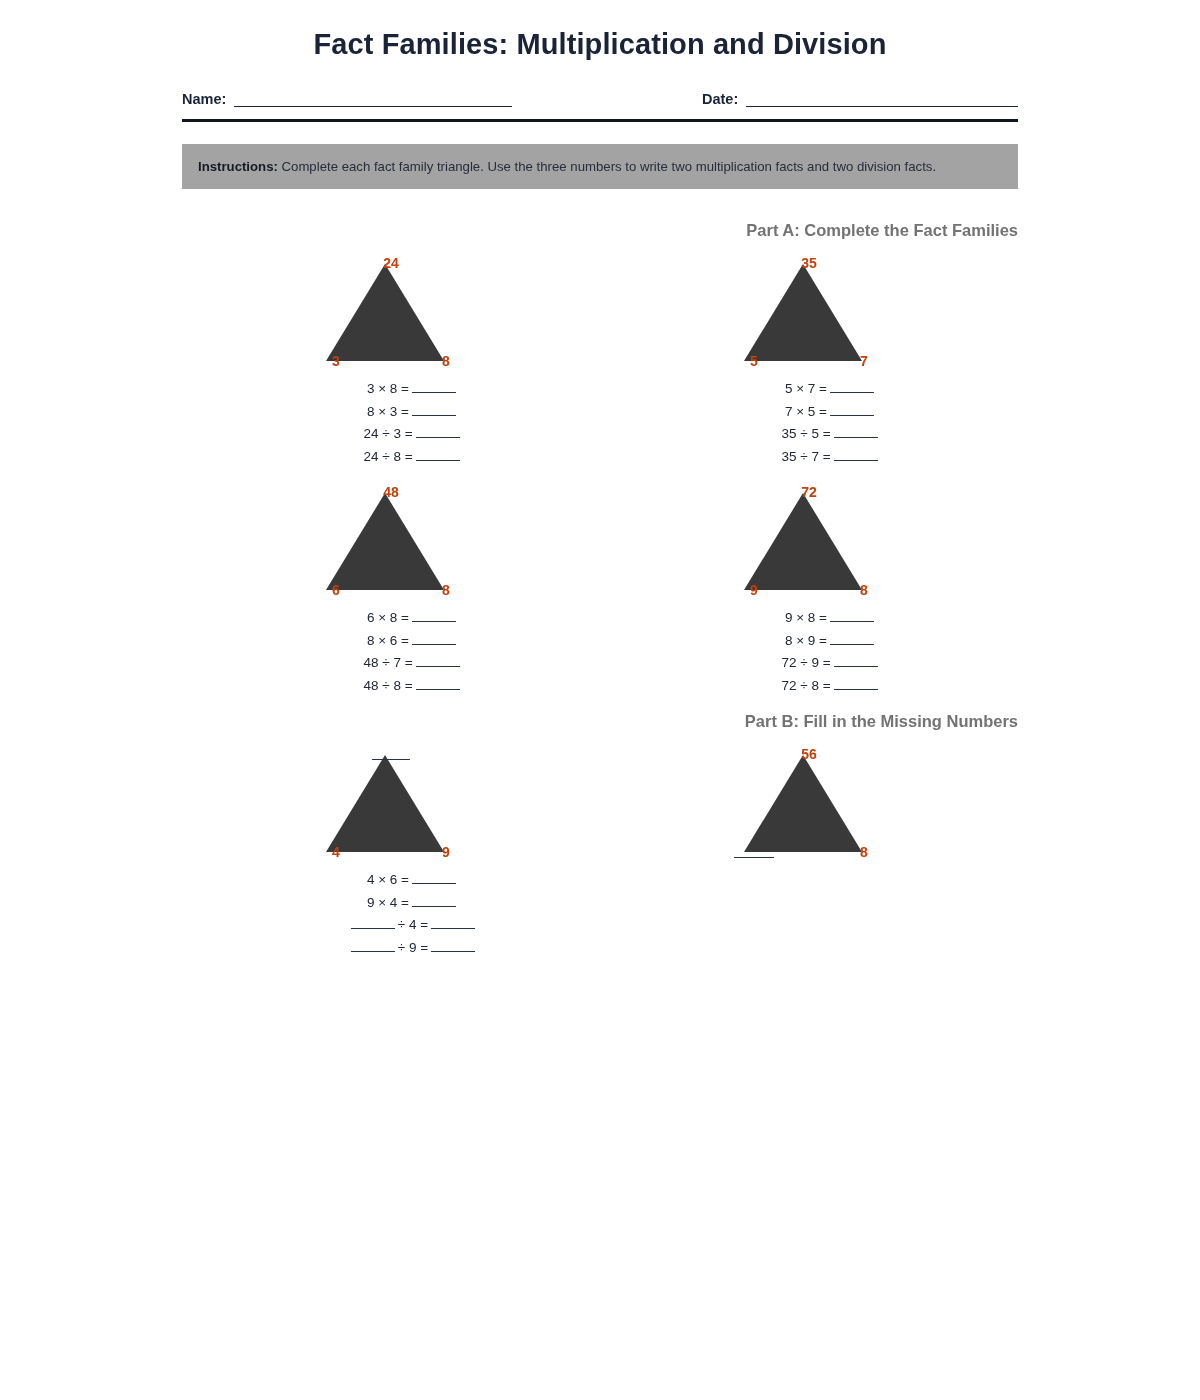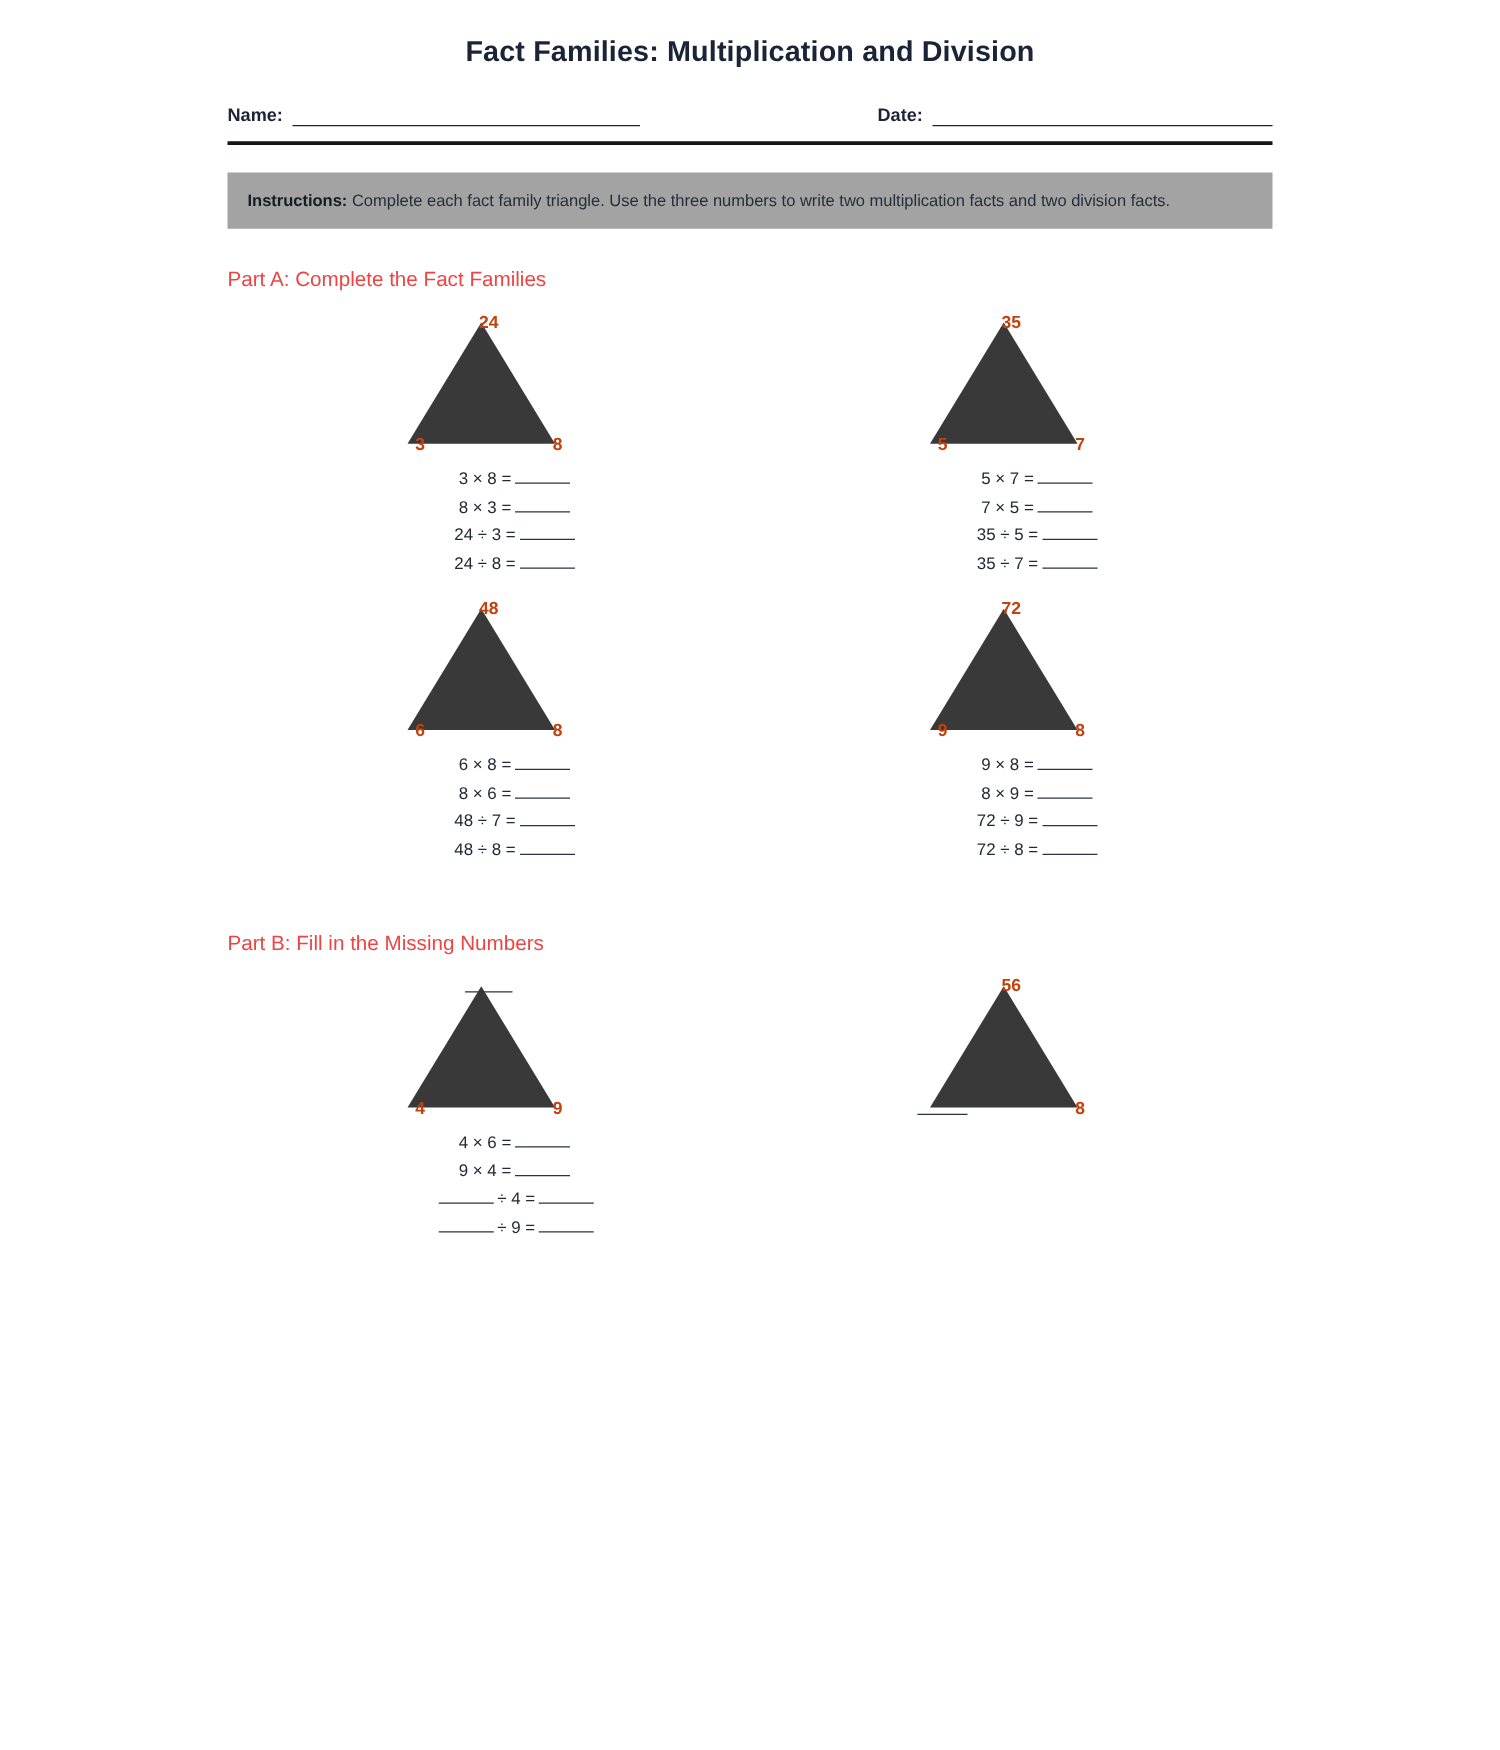--- a/index.html
+++ b/index.html
@@ -23,21 +23,21 @@
   }
   .sheet {
     margin: 0 auto;
     width: 836px;
     padding-top: 28px;
   }
 
   
   .title {
     text-align: center;
-    font-size: 23px;
+    font-size: 29px;
     font-weight: bold;
     color: #1b2337;
     letter-spacing: 0.1px;
     margin: 0 0 30px 0;
   }
 
   
   .namedate {
     display: flex;
     align-items: flex-end;
@@ -71,25 +71,26 @@
     font-size: 13.2px;
     line-height: 1.45;
     color: #262d3c;
     margin-bottom: 32px;
   }
   .instructions b { font-weight: bold; color: #151b27; }
 
   
   .section-heading {
     font-size: 16.5px;
-    font-weight: normal;
-    color: #ef4444;
+    font-weight: bold;
+    color: #737373;
     margin: 0 0 12px 0;
-  }
-  .section-b-heading { margin-top: 60px; }
+    text-align: right;
+  }
+  .section-b-heading { margin-top: 20px; }
 
   
   .tri-grid {
     display: grid;
     grid-template-columns: 1fr 1fr;
     column-gap: 0px;
     row-gap: 18px;
   }
   .tri-cell {
     display: flex;

